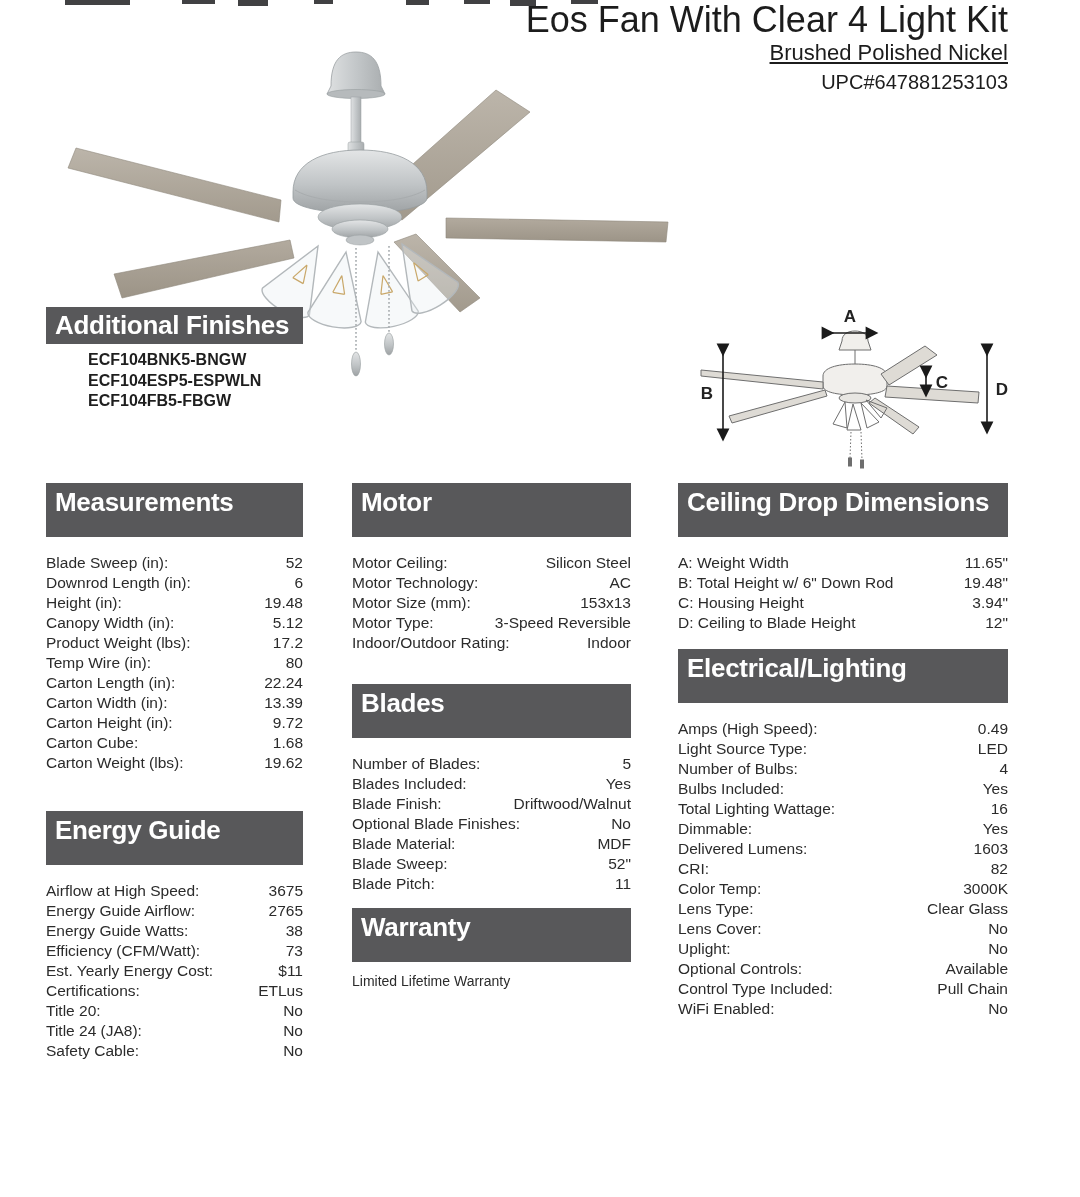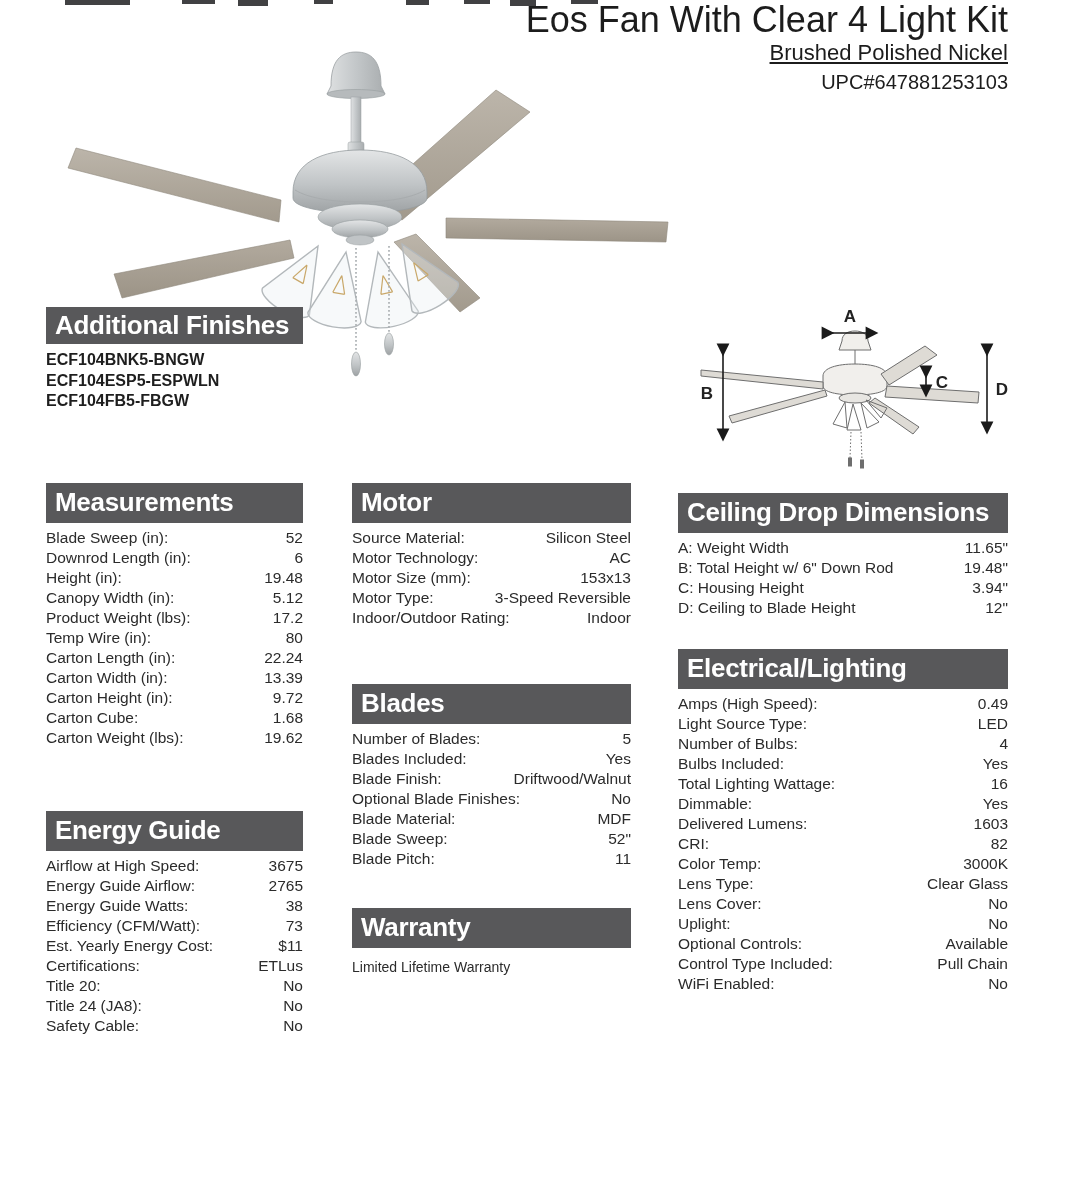--- a/index.html
+++ b/index.html
@@ -14,34 +14,34 @@
   
   .title-block{position:absolute;top:2px;right:72px;text-align:right;color:#1c1c1c;}
   .title-main{font-size:36px;line-height:35px;font-weight:400;}
   .title-finish{font-size:22px;line-height:31px;font-weight:400;text-decoration:underline;}
   .title-upc{font-size:20px;line-height:29px;font-weight:400;}
 
   
   .spec{position:absolute;}
   .spec-header{
     background:#58585a;color:#ffffff;font-weight:bold;font-size:26px;
-    height:40px;line-height:38px;padding-left:9px;letter-spacing:-0.3px;
+    height:54px;line-height:38px;padding-left:9px;letter-spacing:-0.3px;
     white-space:nowrap;box-sizing:border-box;
   }
-  .spec-rows{padding-top:5px;}
+  .spec-rows{padding-top:16px;}
   .spec-row{display:flex;justify-content:space-between;font-size:15.5px;line-height:20px;white-space:nowrap;}
   .spec-label{text-align:left;}
   .spec-value{text-align:right;}
   .warranty-text{margin-top:9px;font-size:14px;line-height:20px;}
 
   
   .finishes{position:absolute;left:46px;top:307px;width:257px;}
   .finishes .spec-header{height:37px;line-height:37px;}
   .finish-list{margin-top:6px;}
-  .finish-item{font-weight:bold;font-size:16px;line-height:20.5px;color:#1e1e1e;}
+  .finish-item{font-weight:bold;font-size:16px;line-height:20.5px;color:#1e1e1e;margin-left:42px;}
 
   svg{display:block;}
   .diagram-label{font-family:"Liberation Sans",sans-serif;font-size:17px;font-weight:600;fill:#222;}
 </style>
 </head>
 <body>
 
 <div class="page">
 
   <div class="cutoff">
@@ -268,21 +268,21 @@
         </div>
       </div>
   </section>
 
   <section class="spec" style="left:352px;top:483px;width:279px">
     <div class="spec-header">
       <span>Motor</span>
     </div>
     <div class="spec-rows">
         <div class="spec-row">
-          <span class="spec-label">Source Material:</span>
+          <span class="spec-label">Motor Ceiling:</span>
           <span class="spec-value">Silicon Steel</span>
         </div>
         <div class="spec-row">
           <span class="spec-label">Motor Technology:</span>
           <span class="spec-value">AC</span>
         </div>
         <div class="spec-row">
           <span class="spec-label">Motor Size (mm):</span>
           <span class="spec-value">153x13</span>
         </div>
@@ -333,21 +333,21 @@
       </div>
   </section>
 
   <section class="spec" style="left:352px;top:908px;width:279px">
     <div class="spec-header">
       <span>Warranty</span>
     </div>
     <div class="warranty-text">Limited Lifetime Warranty</div>
   </section>
 
-  <section class="spec" style="left:678px;top:493px;width:330px">
+  <section class="spec" style="left:678px;top:483px;width:330px">
     <div class="spec-header">
       <span>Ceiling Drop Dimensions</span>
     </div>
     <div class="spec-rows">
         <div class="spec-row">
           <span class="spec-label">A: Weight Width</span>
           <span class="spec-value">11.65"</span>
         </div>
         <div class="spec-row">
           <span class="spec-label">B: Total Height w/ 6" Down Rod</span>

